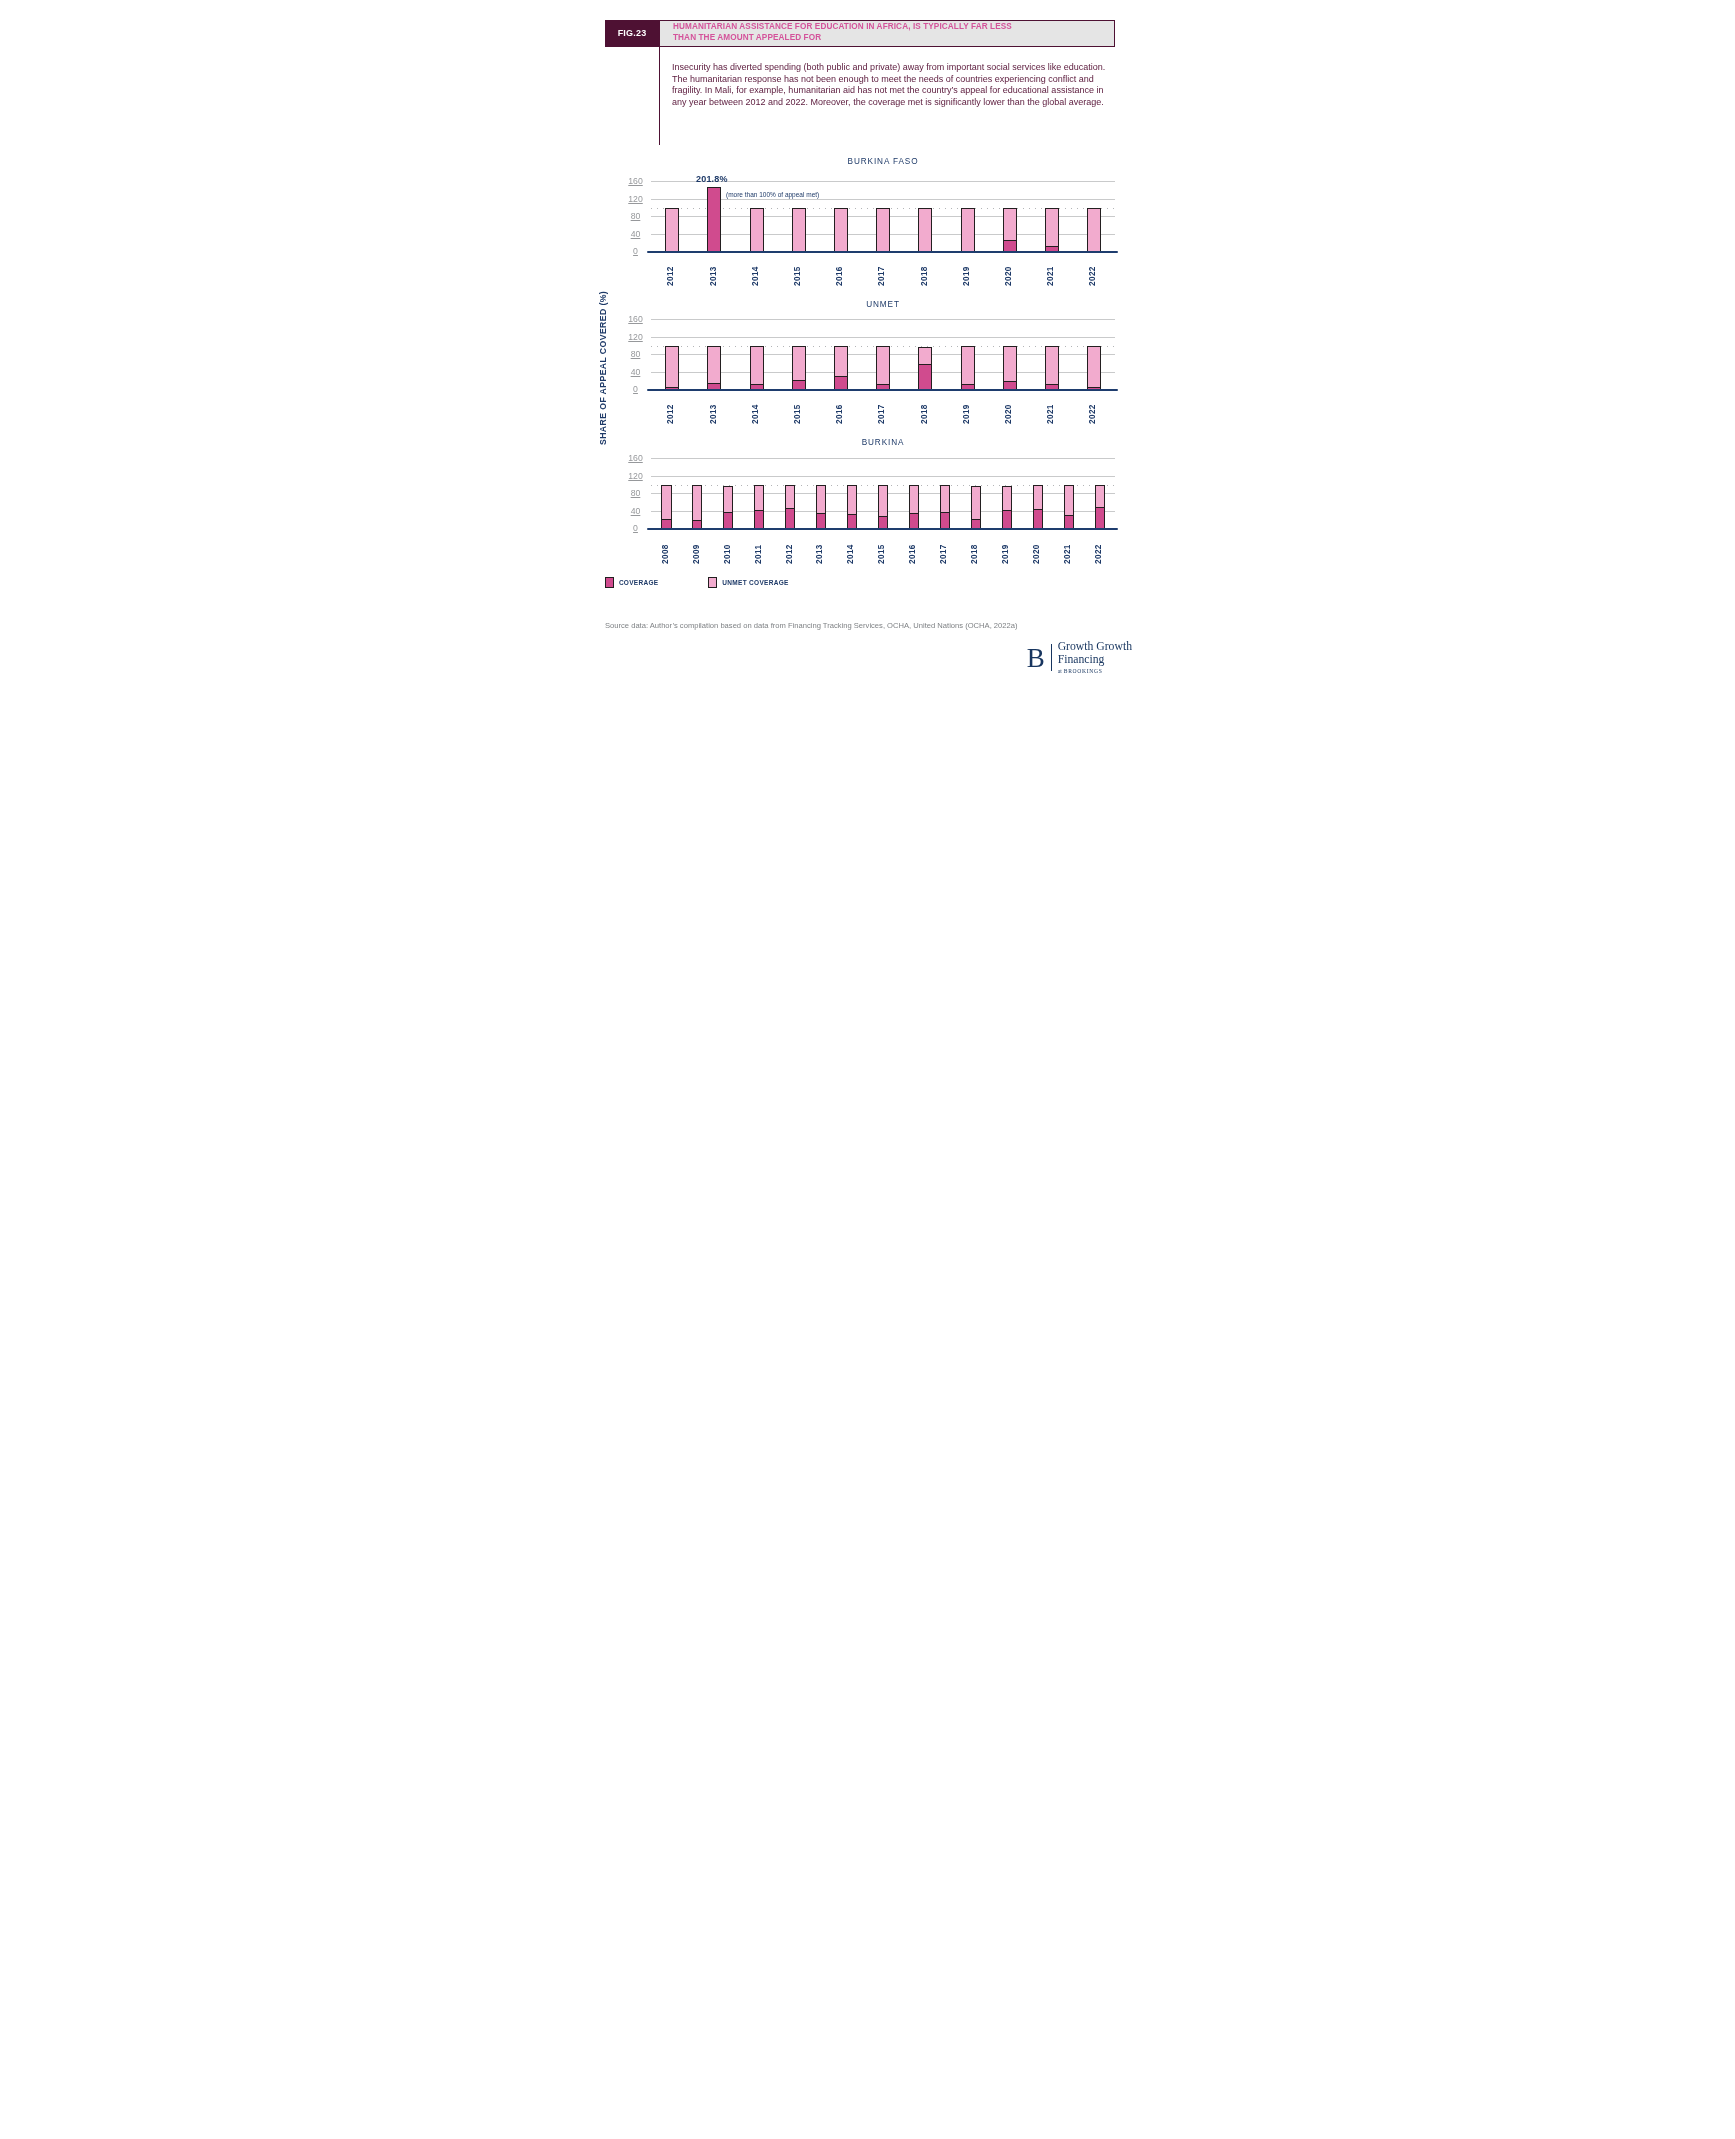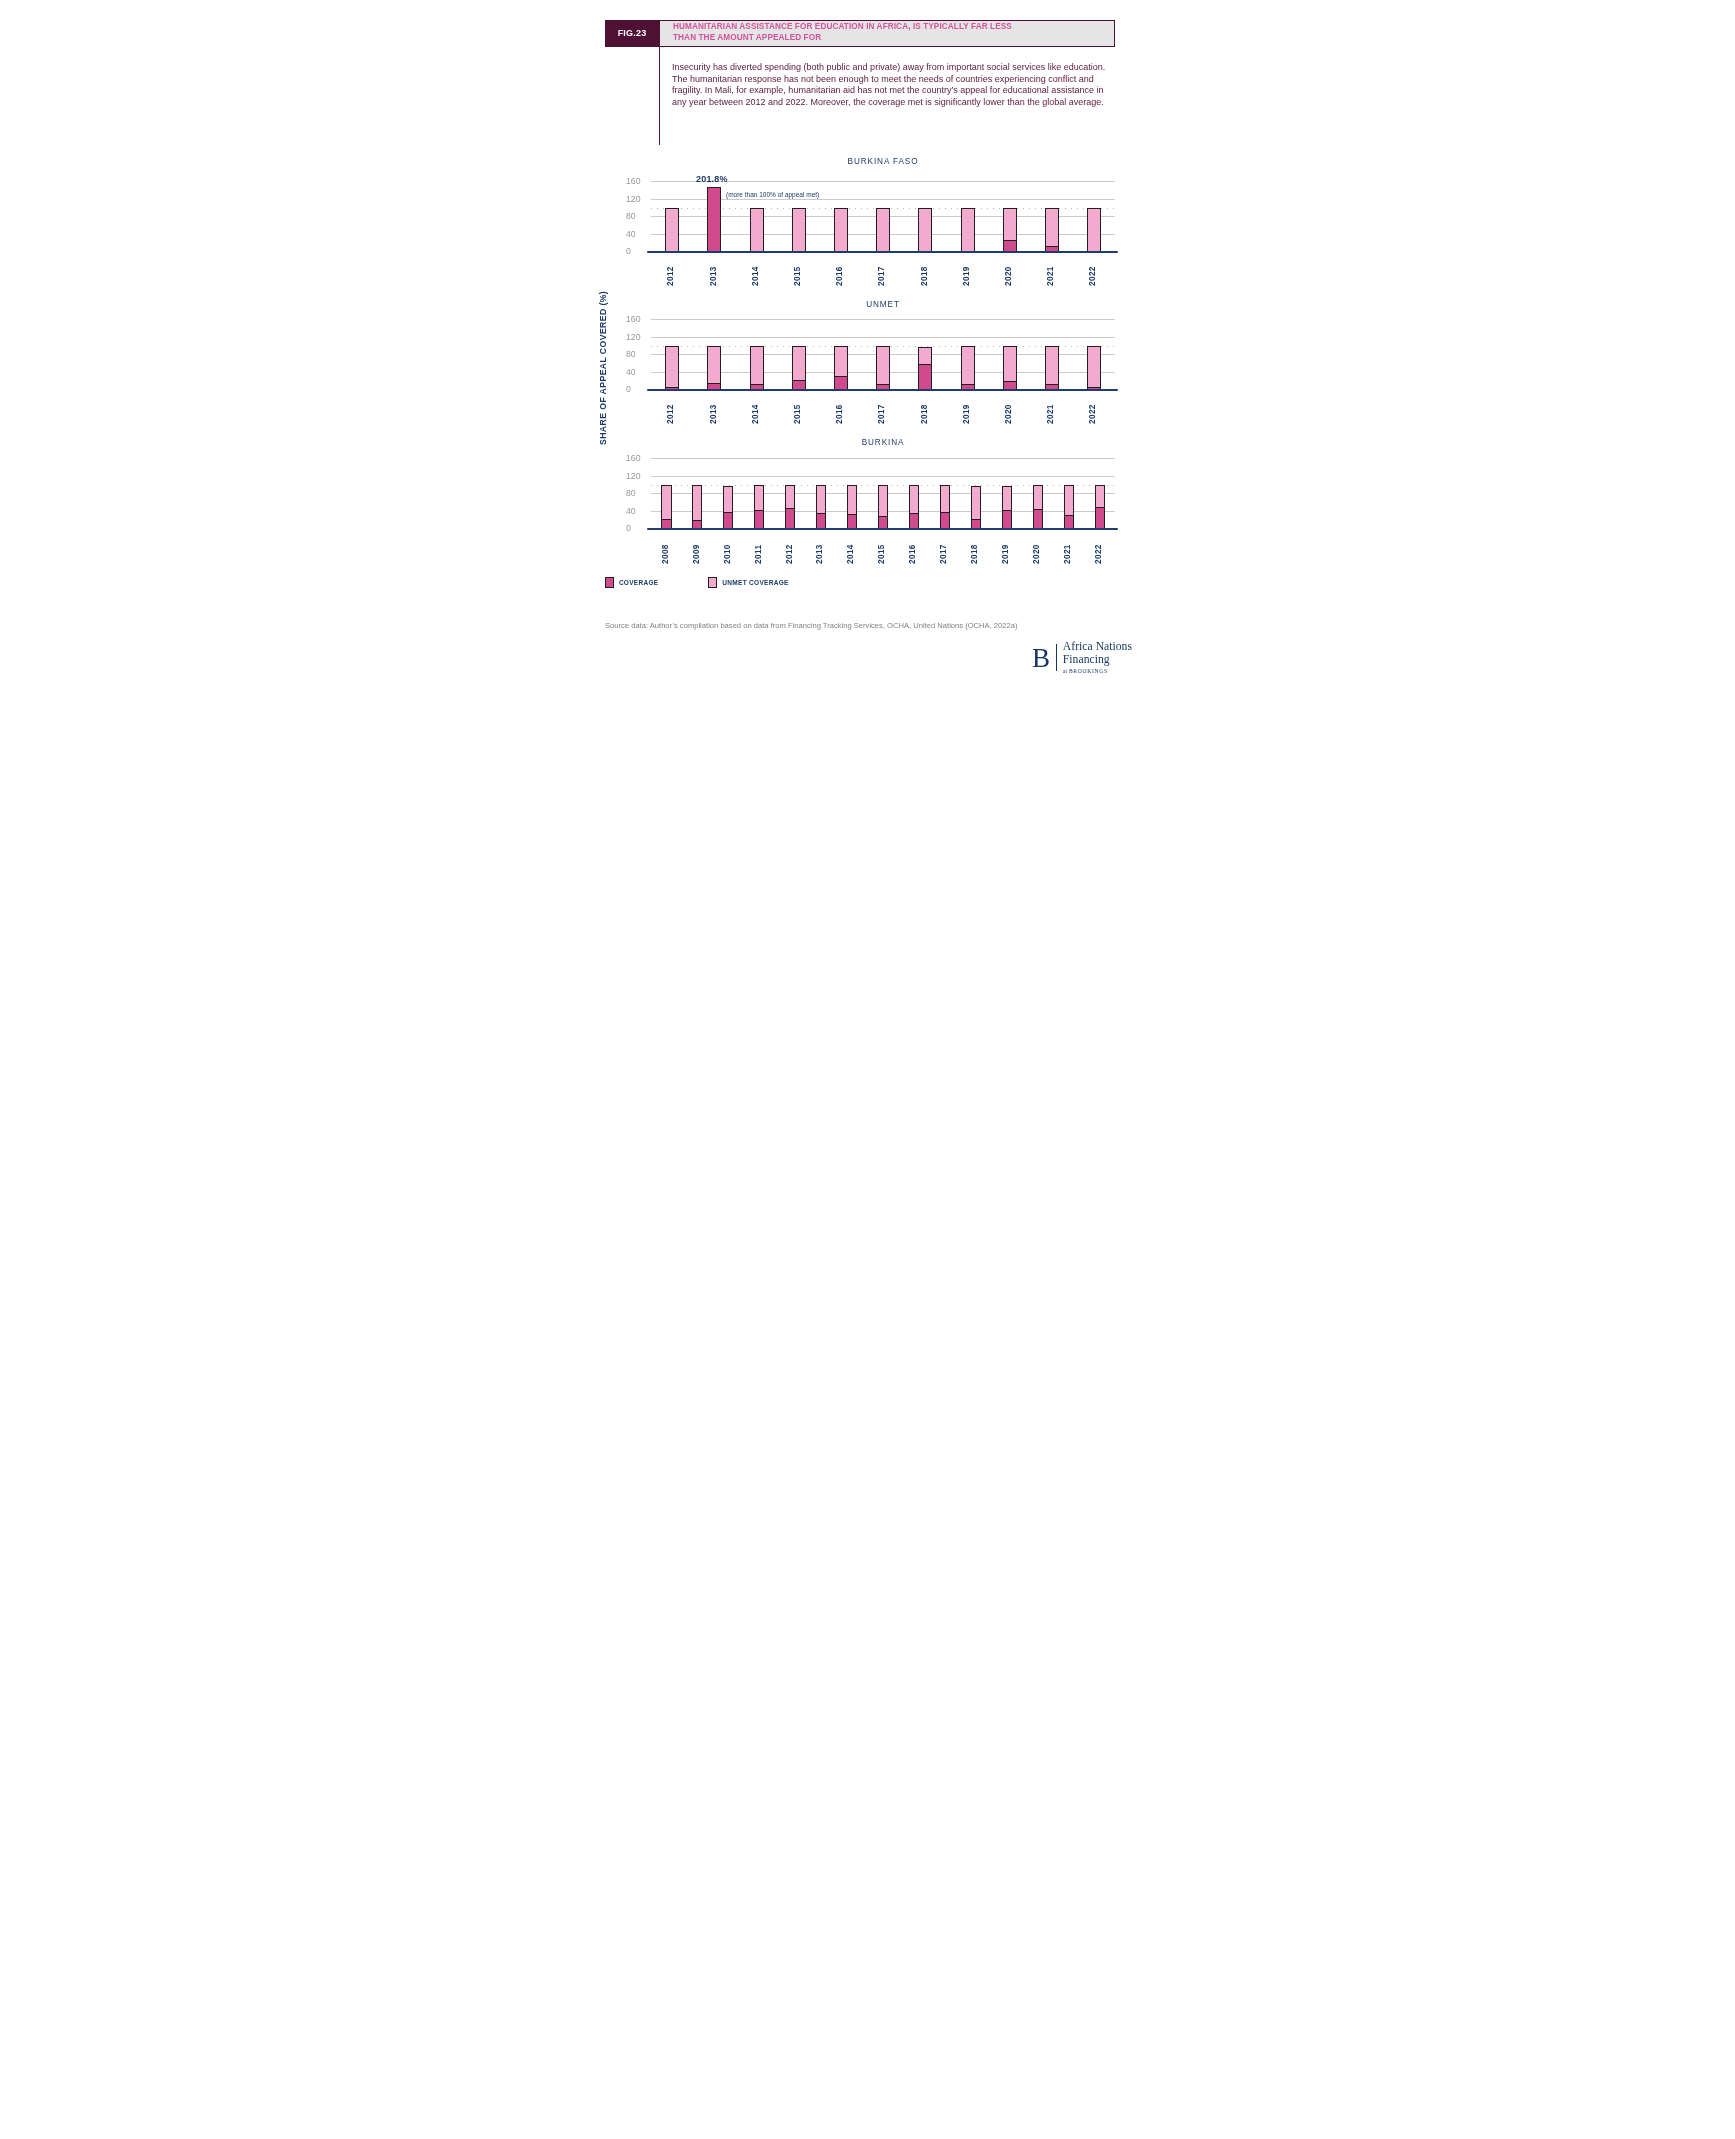--- a/index.html
+++ b/index.html
@@ -40,22 +40,22 @@
   .plot{position:absolute;left:0;width:100%;}
   .gridline{position:absolute;left:0;right:0;height:0.9px;background:#c9cacb;}
   .dotted-line{
     position:absolute;left:0;right:-2.6px;height:1.3px;
     background:repeating-linear-gradient(to right,#b3b5b7 0 1.3px,transparent 1.3px 6px);
   }
   .baseline{
     position:absolute;left:-4.3px;right:-2.6px;bottom:-1.3px;height:2.6px;background:#1e3d6e;border-radius:1.3px;z-index:5;
   }
   .ytick{
-    position:absolute;left:-25px;width:19px;text-align:left;
-    color:#96989b;font-size:8.7px;font-weight:400;
+    position:absolute;left:-25px;width:19px;text-align:center;
+    color:#96989b;font-size:8.7px;font-weight:400;text-decoration:underline;
   }
   .bar-seg{position:absolute;box-sizing:border-box;z-index:2;}
   .seg-coverage{background:#d04b8e;border:0.9px solid #231f20;border-bottom:none;}
   .seg-unmet{background:#f2abce;border:0.9px solid #231f20;border-bottom:none;}
   .xlabels{position:absolute;left:0;width:100%;height:30px;}
   .xlabel{
     position:absolute;top:3.5px;height:30px;line-height:1;
     writing-mode:vertical-rl;transform:rotate(180deg);
     color:#1e3a68;font-weight:700;font-size:8.2px;letter-spacing:0.4px;
   }
@@ -271,20 +271,20 @@
       <div class="legend-label">UNMET COVERAGE</div>
     </div>
   </div>
 
   <div class="source">Source data: Author’s compilation based on data from Financing Tracking Services, OCHA, United Nations (OCHA, 2022a)</div>
 
   <div class="logo">
     <div class="logo-b">B</div>
     <div class="logo-divider"></div>
     <div class="logo-text">
-      <div class="logo-line">Africa Nations</div>
+      <div class="logo-line">Growth Growth</div>
       <div class="logo-line">Financing</div>
       <div class="logo-sub"><span>at</span> <span class="caps">BROOKINGS</span></div>
     </div>
   </div>
 
 </div>
 
 
 </body></html>

